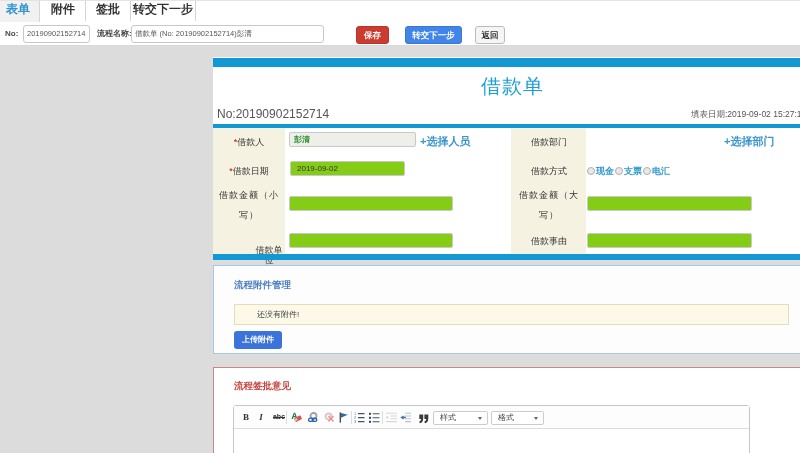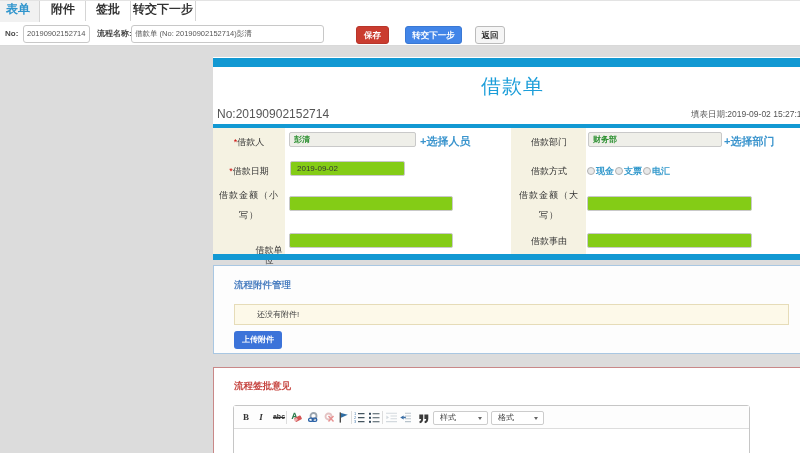--- a/index.html
+++ b/index.html
@@ -117,21 +117,20 @@
 
     <div id="ftable" class="abs">
 
       <div class="lcol abs" style="left:0;width:72px;"></div>
       <div class="lcol abs" style="left:298px;width:75px;"></div>
 
       <div class="flab abs" style="left:0;top:10px;"><span class="req">*</span>借款人</div>
       <div class="finput ro abs" style="left:76px;top:5px;width:127px;">彭清</div>
       <div class="link abs" style="left:207px;top:7px;">+选择人员</div>
       <div class="flab abs" style="left:300px;top:10px;">借款部门</div>
-      <div class="finput ro abs" style="left:375px;top:5px;width:134px;">财务部</div>
       <div class="link abs" style="left:511px;top:7px;">+选择部门</div>
 
       <div class="flab abs" style="left:0;top:39px;"><span class="req">*</span>借款日期</div>
       <div class="finput abs" style="left:77px;top:34px;width:115px;">2019-09-02</div>
       <div class="flab abs" style="left:300px;top:39px;">借款方式</div>
       <div class="abs" style="left:374px;top:36px;width:220px;">
         <span class="radio abs" style="left:0;top:4px;"></span>
           <span class="rlab abs" style="left:9px;top:2px;">现金</span>
         <span class="radio abs" style="left:28px;top:4px;"></span>
           <span class="rlab abs" style="left:37px;top:2px;">支票</span>

